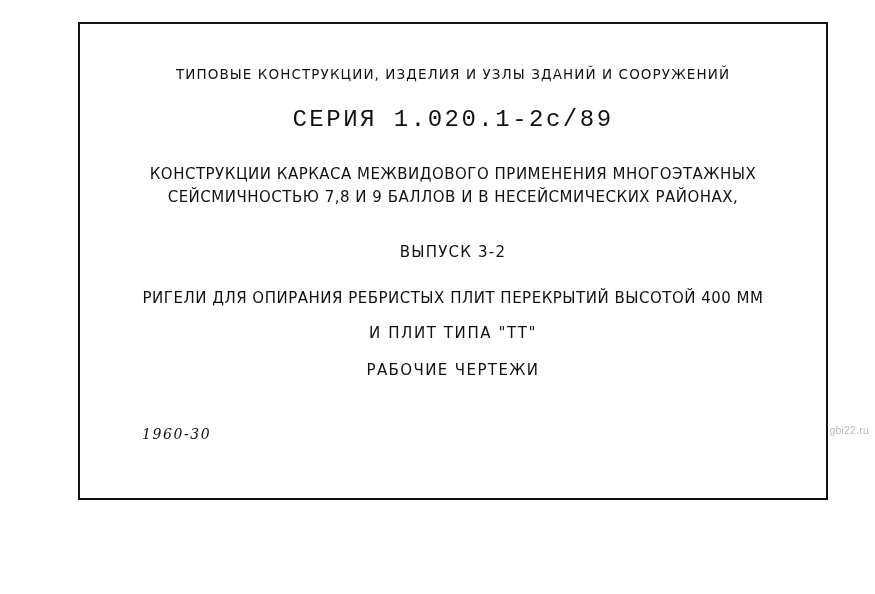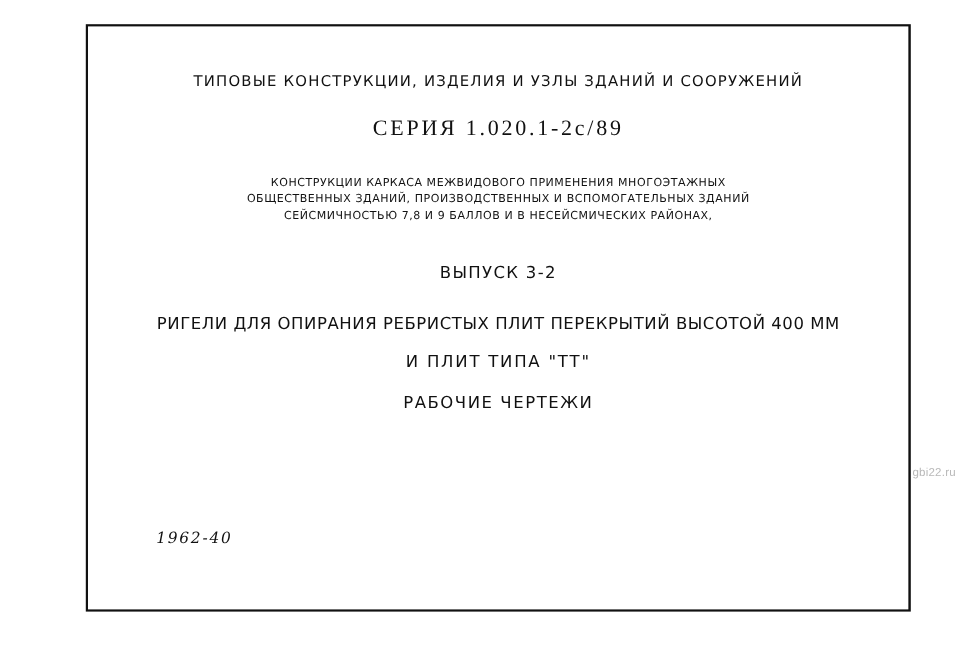--- a/index.html
+++ b/index.html
@@ -20,21 +20,21 @@
     width: 875px;
     height: 594px;
     background: #ffffff;
   }
   
   .frame {
     position: absolute;
     left: 78px;
     top: 22px;
     width: 750px;
-    height: 534px;
+    height: 478px;
     border: 2px solid #111;
     box-sizing: border-box;
     background: #ffffff;
   }
   
   .frame::after {
     content: "";
     position: absolute;
     right: -1px;
     top: -1px;
@@ -58,29 +58,29 @@
     white-space: pre;
   }
   .kicker {
     font-size: 13.5px;
     letter-spacing: 1.1px;
     margin-top: 12px;
     font-weight: 400;
     font-family: "DejaVu Sans", sans-serif;
   }
   .series {
-    font-size: 20px;
+    font-size: 24px;
     letter-spacing: 2.5px;
     margin-top: 24px;
-    font-family: Liberation Serif, serif;
+    font-family: Liberation Mono, monospace;
     font-weight: 400;
   }
   .block-main {
     margin-top: 30px;
-    font-size: 10px;
+    font-size: 15px;
     line-height: 1.52;
     letter-spacing: 0.4px;
     font-family: "DejaVu Sans", sans-serif;
     font-weight: 400;
   }
   .block-main .line {
     white-space: nowrap;
   }
   .issue {
     margin-top: 34px;
@@ -130,32 +130,31 @@
 
   <div class="frame">
     <div class="content">
 
       <div class="line kicker">ТИПОВЫЕ КОНСТРУКЦИИ, ИЗДЕЛИЯ И УЗЛЫ ЗДАНИЙ И СООРУЖЕНИЙ</div>
 
       <div class="line series">СЕРИЯ 1.020.1-2с/89</div>
 
       <div class="block-main">
         <div class="line">КОНСТРУКЦИИ КАРКАСА МЕЖВИДОВОГО ПРИМЕНЕНИЯ МНОГОЭТАЖНЫХ</div>
-        <div class="line">ОБЩЕСТВЕННЫХ ЗДАНИЙ, ПРОИЗВОДСТВЕННЫХ И ВСПОМОГАТЕЛЬНЫХ ЗДАНИЙ</div>
         <div class="line">СЕЙСМИЧНОСТЬЮ 7,8 И 9 БАЛЛОВ И В НЕСЕЙСМИЧЕСКИХ РАЙОНАХ,</div>
       </div>
 
       <div class="line issue">ВЫПУСК 3-2</div>
 
       <div class="issue-title">
         <div class="line line1">РИГЕЛИ ДЛЯ ОПИРАНИЯ РЕБРИСТЫХ ПЛИТ ПЕРЕКРЫТИЙ ВЫСОТОЙ 400 ММ</div>
         <div class="line line2">И ПЛИТ ТИПА "ТТ"</div>
         <div class="line line3">РАБОЧИЕ ЧЕРТЕЖИ</div>
       </div>
 
-      <div class="code">1962-40</div>
+      <div class="code">1960-30</div>
 
     </div>
   </div>
 
   <div class="watermark">gbi22.ru</div>
 
 </div>
 
 </body></html>

